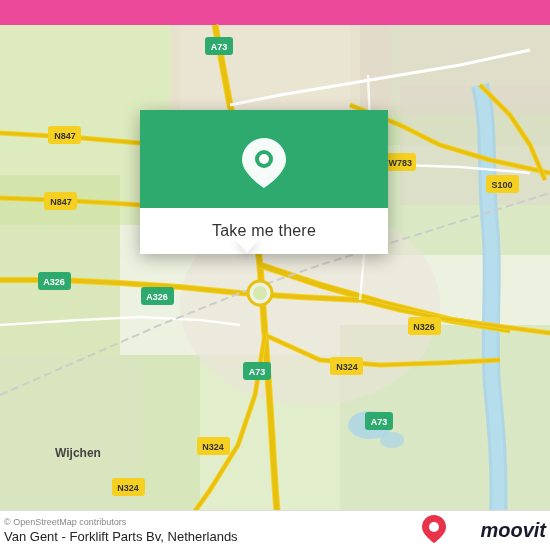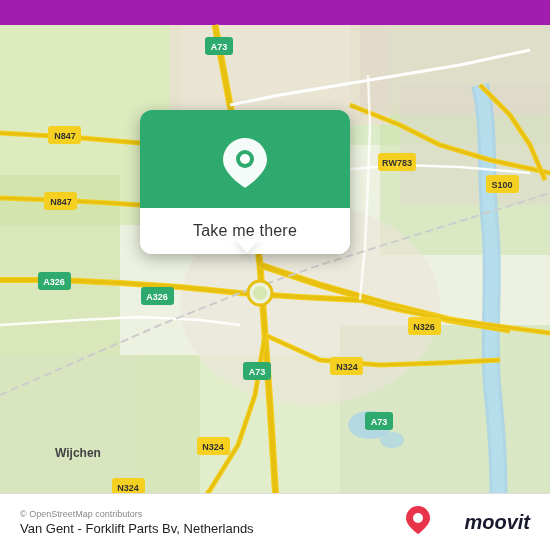--- a/index.html
+++ b/index.html
@@ -8,39 +8,39 @@
       height: 550px;
       overflow: hidden;
       font-family: Arial, sans-serif;
       position: relative;
     }
 
     #map-container {
       width: 550px;
       height: 550px;
       position: relative;
-      background-color: #a21caf;
+      background-color: #ec4899;
       overflow: hidden;
     }
 
     
     #map-svg {
       position: absolute;
       top: 0; left: 0;
       width: 100%; height: 100%;
     }
 
     
     #popup-card {
       position: absolute;
       top: 110px;
       left: 140px;
-      width: 210px;
+      width: 248px;
       background: white;
-      border-radius: 12px;
+      border-radius: 0;
       box-shadow: 0 4px 16px rgba(0,0,0,0.3);
       overflow: hidden;
       display: flex;
       flex-direction: column;
       align-items: center;
     }
 
     #popup-green-area {
       background-color: #2eaa6e;
       width: 100%;
@@ -85,22 +85,22 @@
     #bottom-bar {
       position: absolute;
       bottom: 0;
       left: 0;
       width: 100%;
       background: white;
       border-top: 1px solid #ddd;
       display: flex;
       align-items: center;
       justify-content: space-between;
-      padding: 10px 20px;
-      height: 57px;
+      padding: 10px 4px;
+      height: 40px;
     }
 
     #bottom-left {
       display: flex;
       flex-direction: column;
       gap: 2px;
     }
 
     #copyright-text {
       font-size: 9px;

